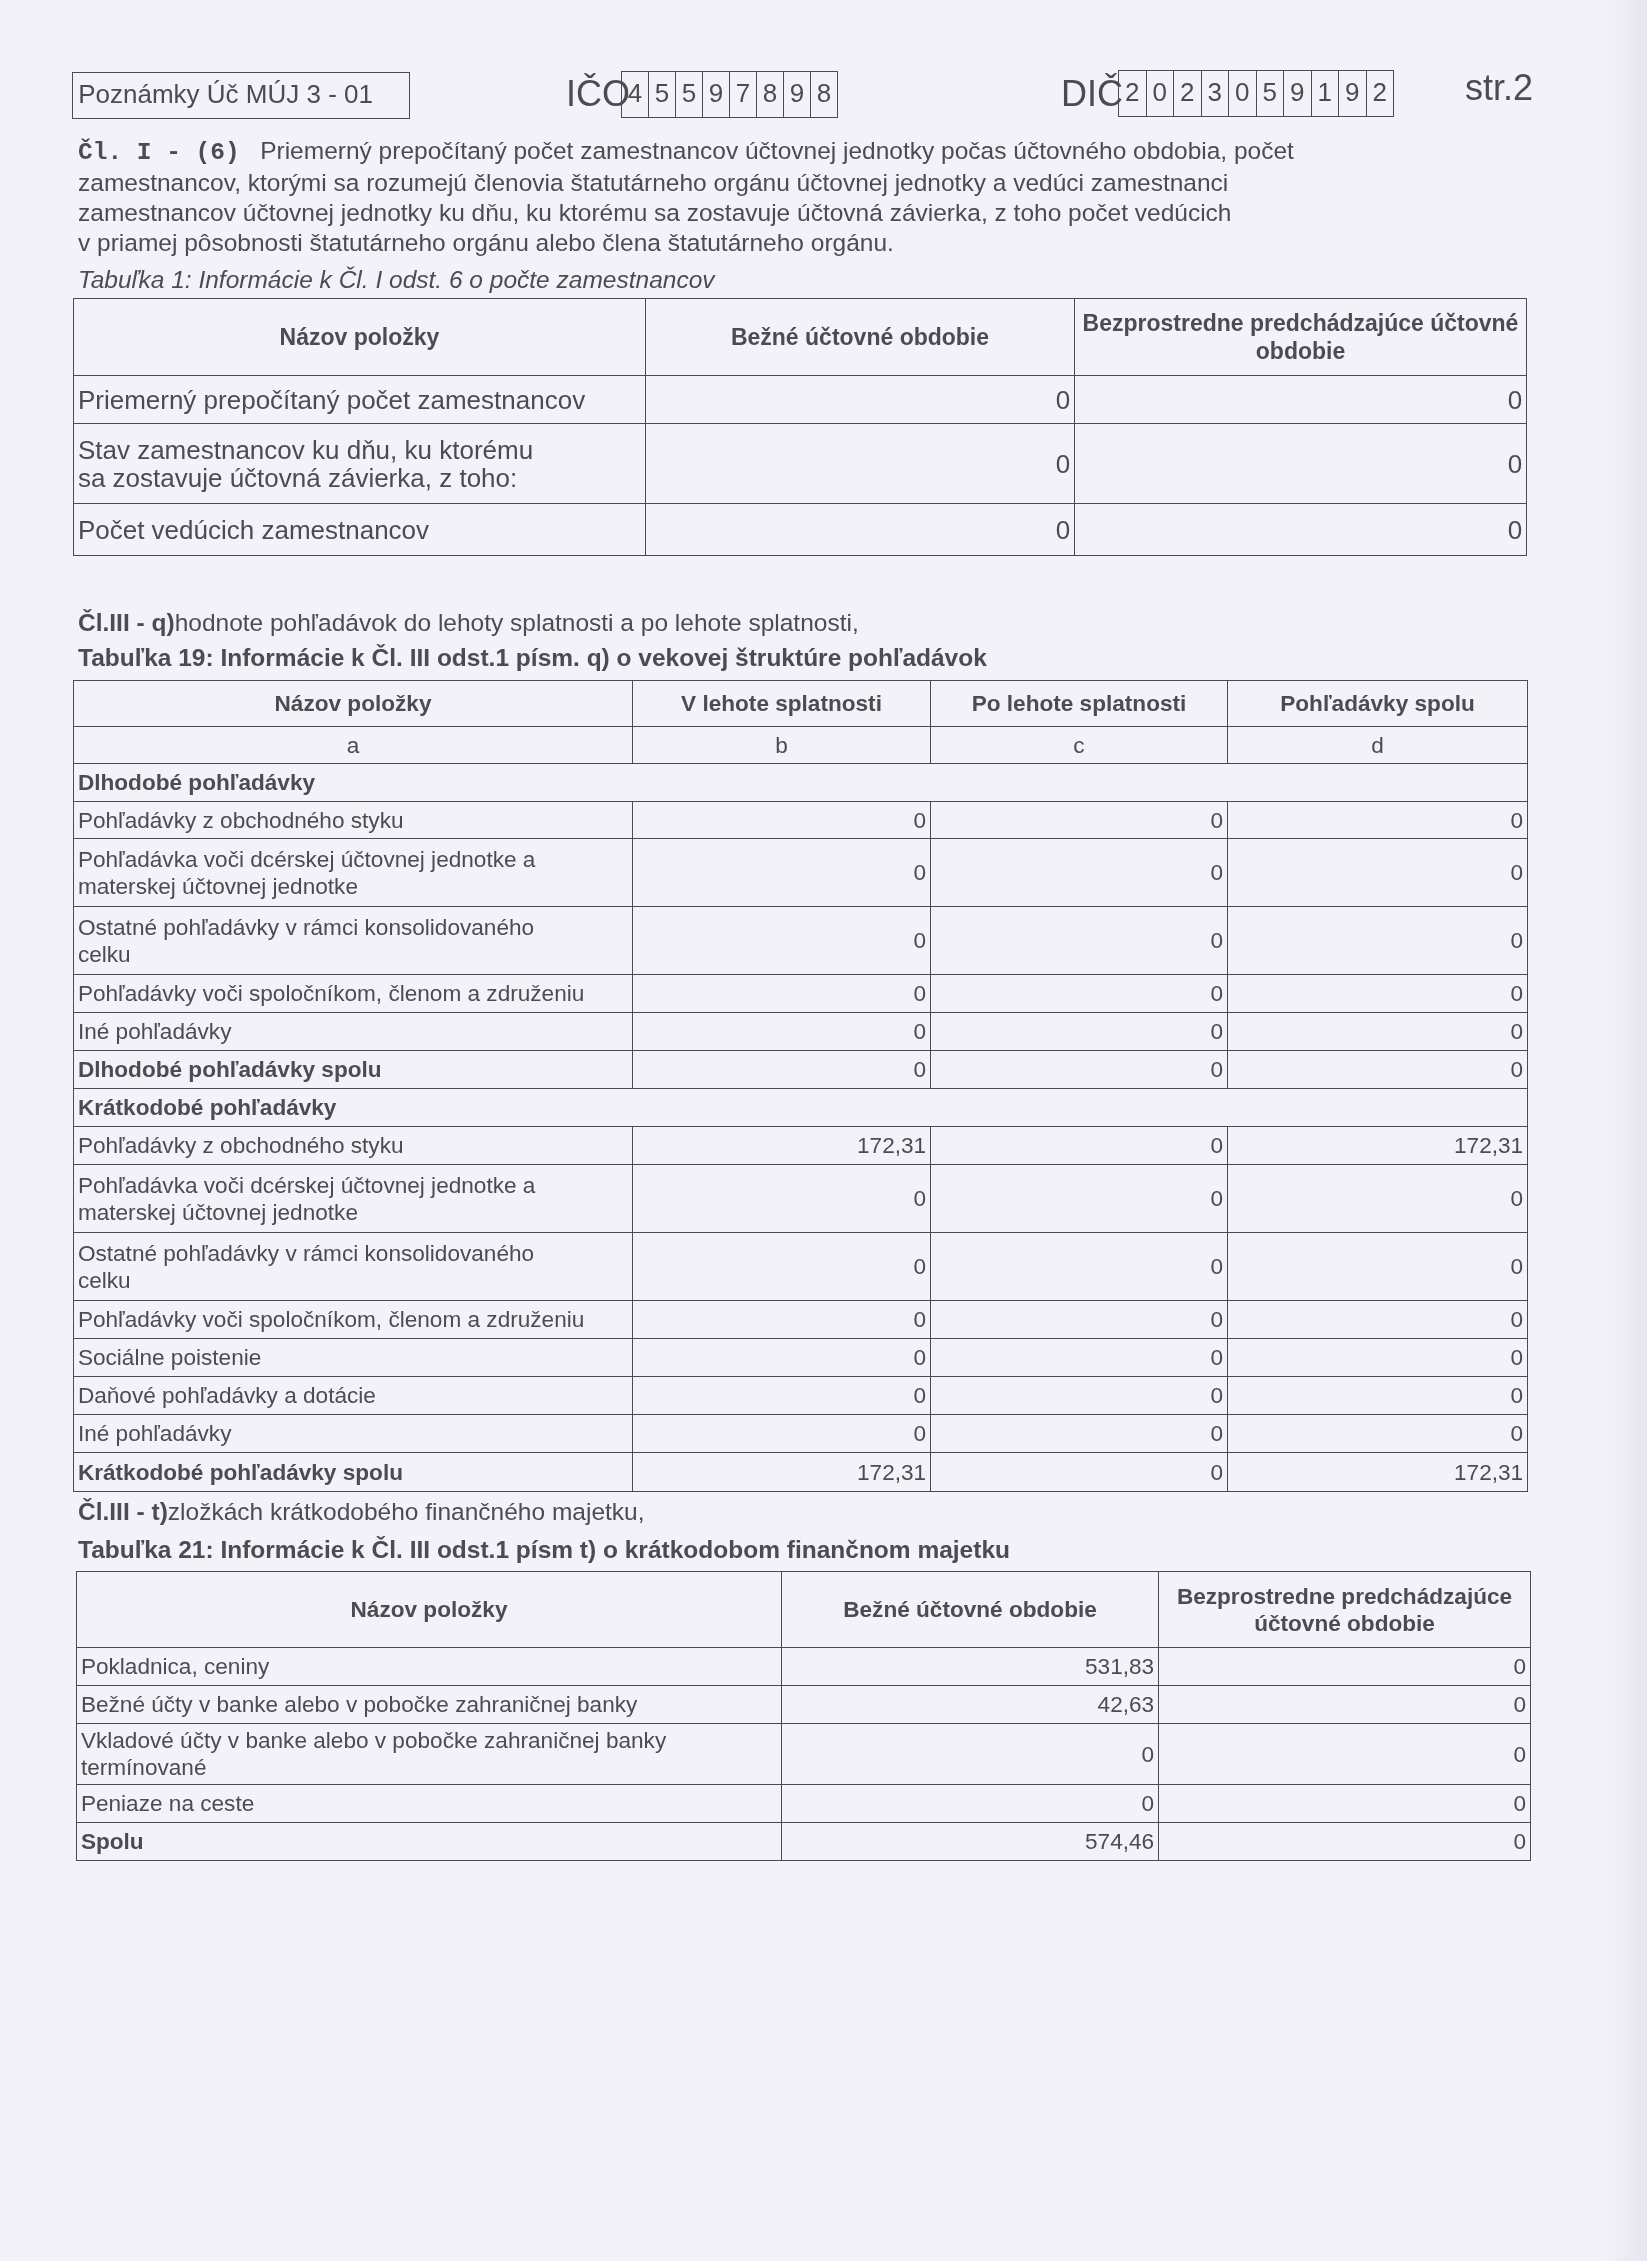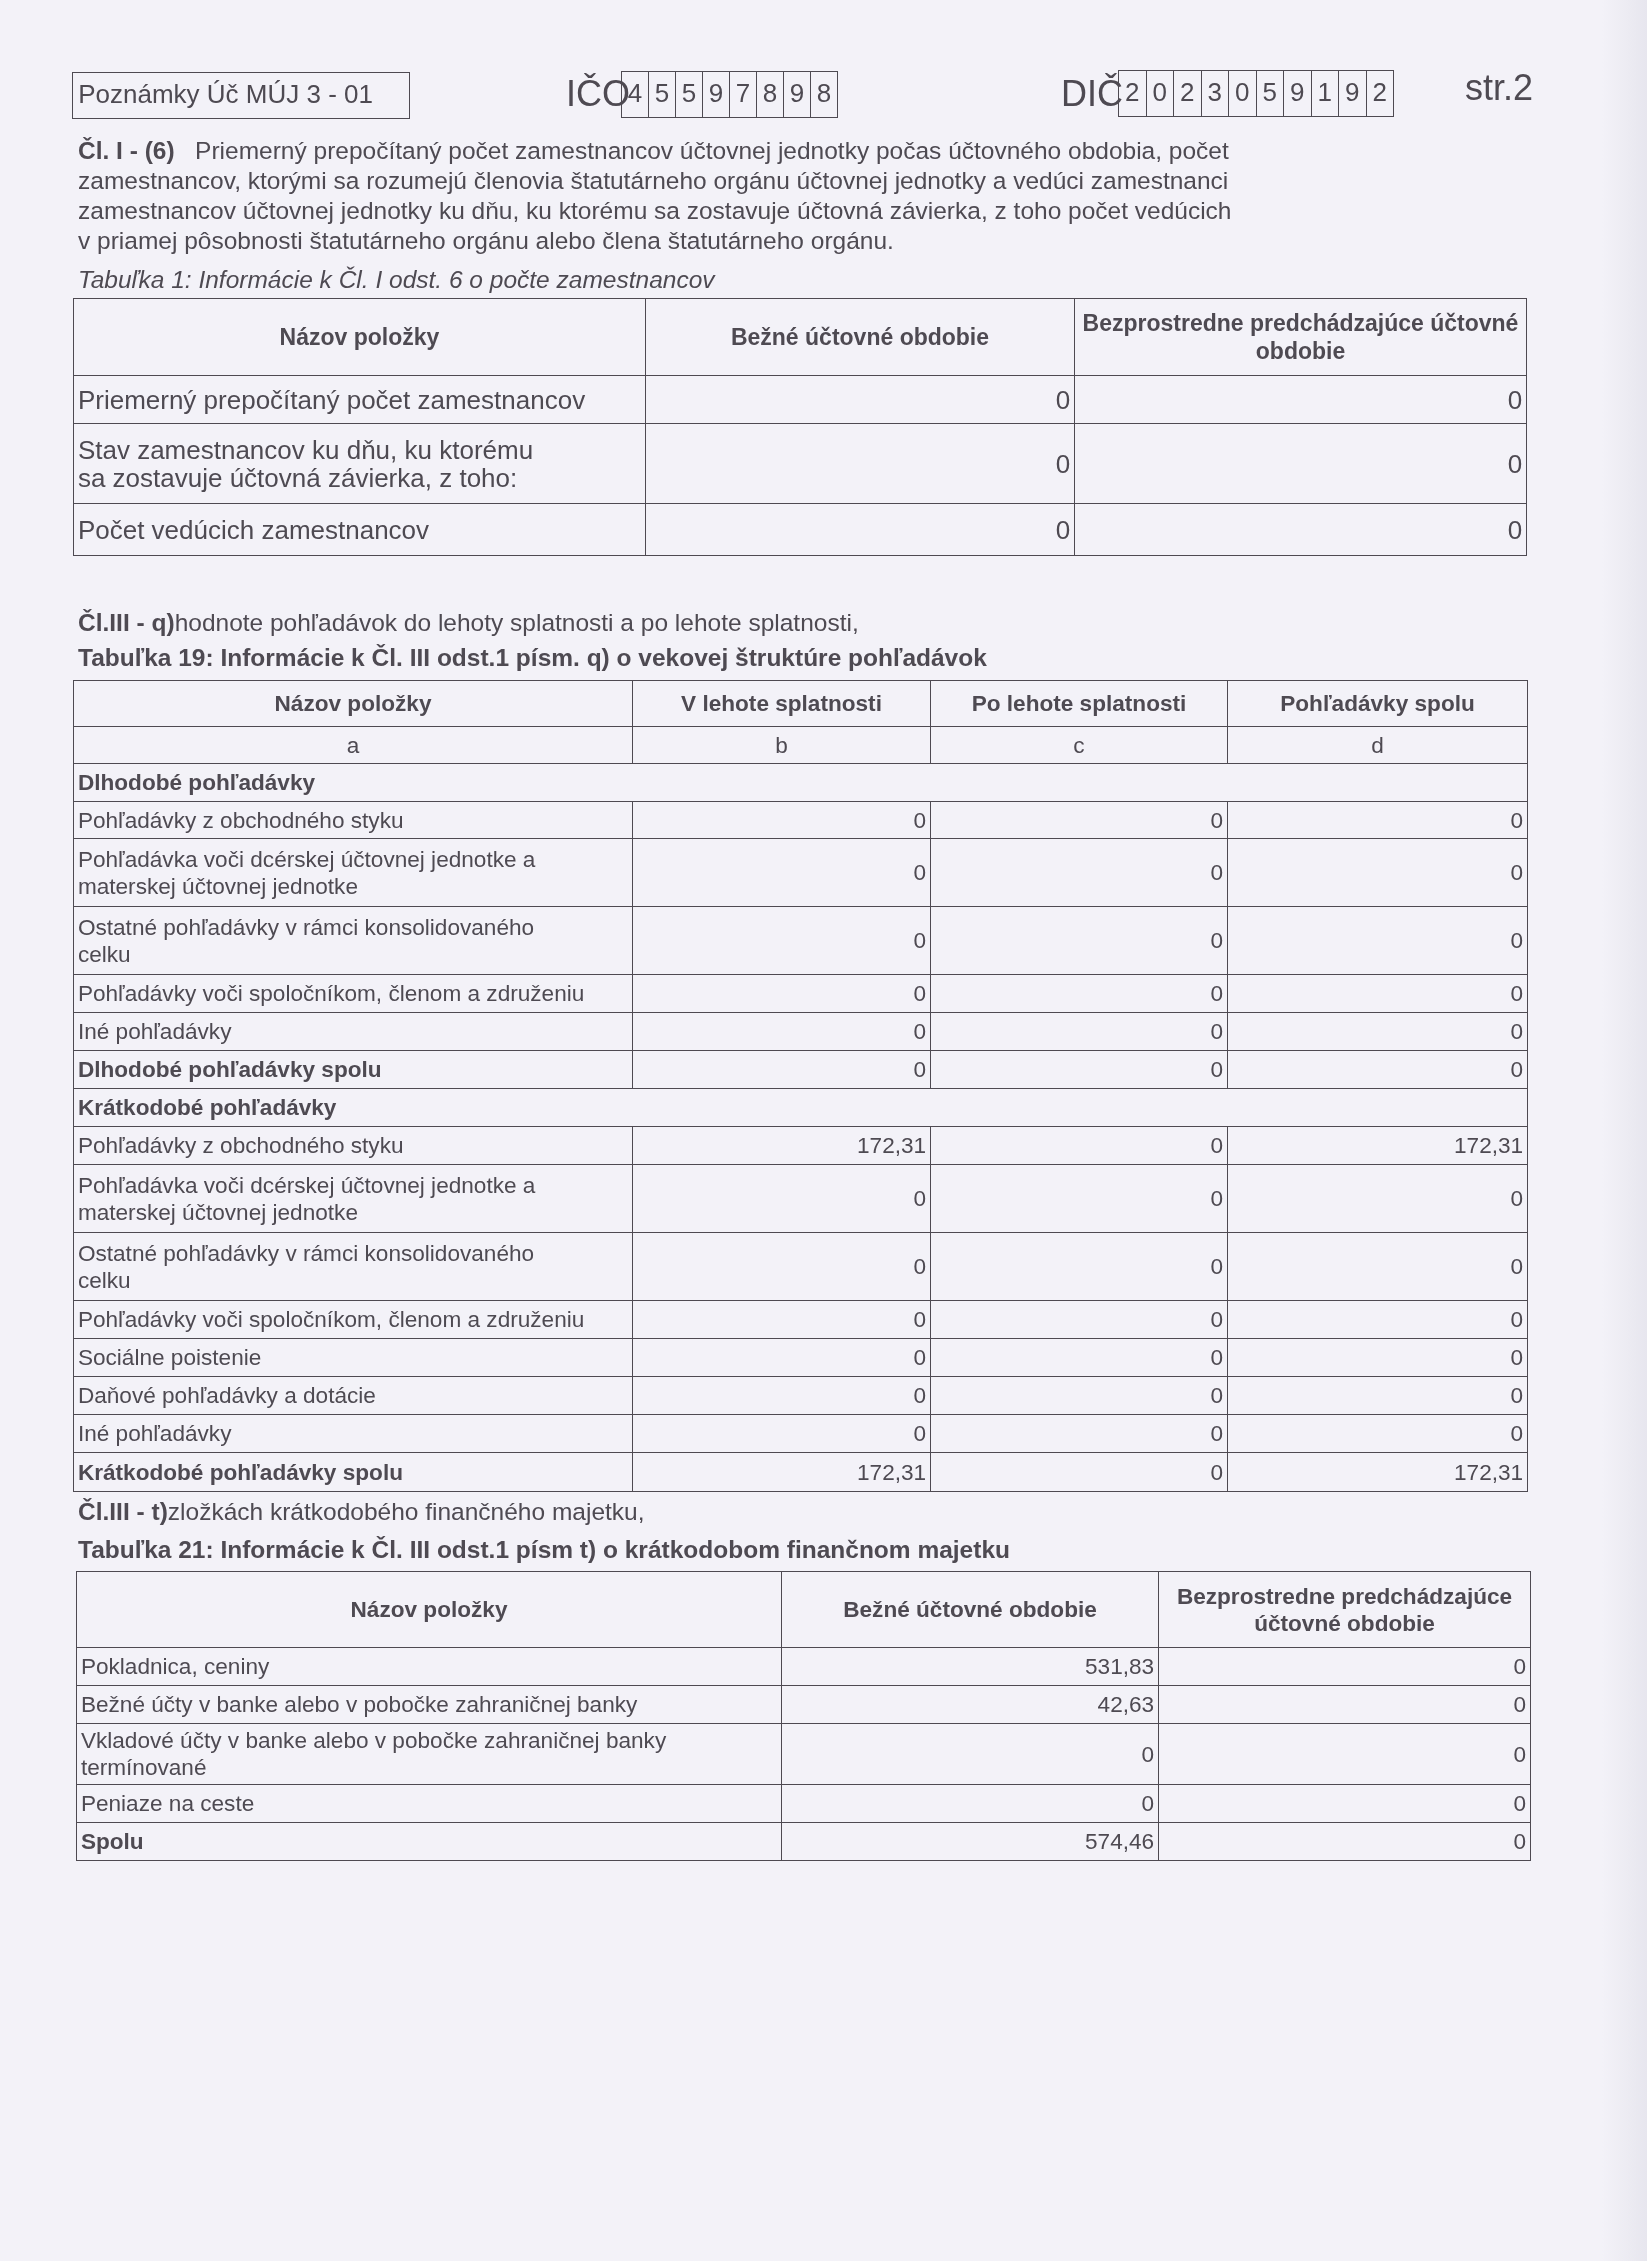--- a/index.html
+++ b/index.html
@@ -23,21 +23,21 @@
   .hdr-label { position: absolute; font-size: 36px; line-height: 26px; }
   .boxes { position: absolute; display: flex; border: 1.9px solid #4e4a52; height: 47px; box-sizing: border-box; }
   .boxes span { width: 26px; text-align: center; font-size: 26px; line-height: 43px; border-right: 1.3px solid #4e4a52; }
   .boxes span:last-child { border-right: none; }
   .ico-boxes { left: 621px; top: 71px; }
   .dic-boxes { left: 1118px; top: 70px; }
   .dic-boxes span { width: 26.5px; }
 
   
   .para { position: absolute; left: 78px; width: 1421px; font-size: 24.5px; line-height: 30px; }
-  .para b { font-weight: bold; }
+  .para b { font-weight: bold; font-family: Liberation Mono, monospace; }
   .caption { position: absolute; left: 78px; font-size: 24.5px; line-height: 30px; }
   .caption.bold { font-weight: bold; text-align: right; }
 
   
   table { position: absolute; border-collapse: collapse; table-layout: fixed; }
   td, th { border: 1.9px solid #4e4a52; font-size: 23px; line-height: 28px; padding: 0 2.6px; }
   th { font-weight: bold; text-align: center; }
   td.num { text-align: right; padding-right: 3.9px; }
   td.lbl { text-align: left; padding-left: 3.9px; }
   tr.bold td.lbl { font-weight: bold; }

